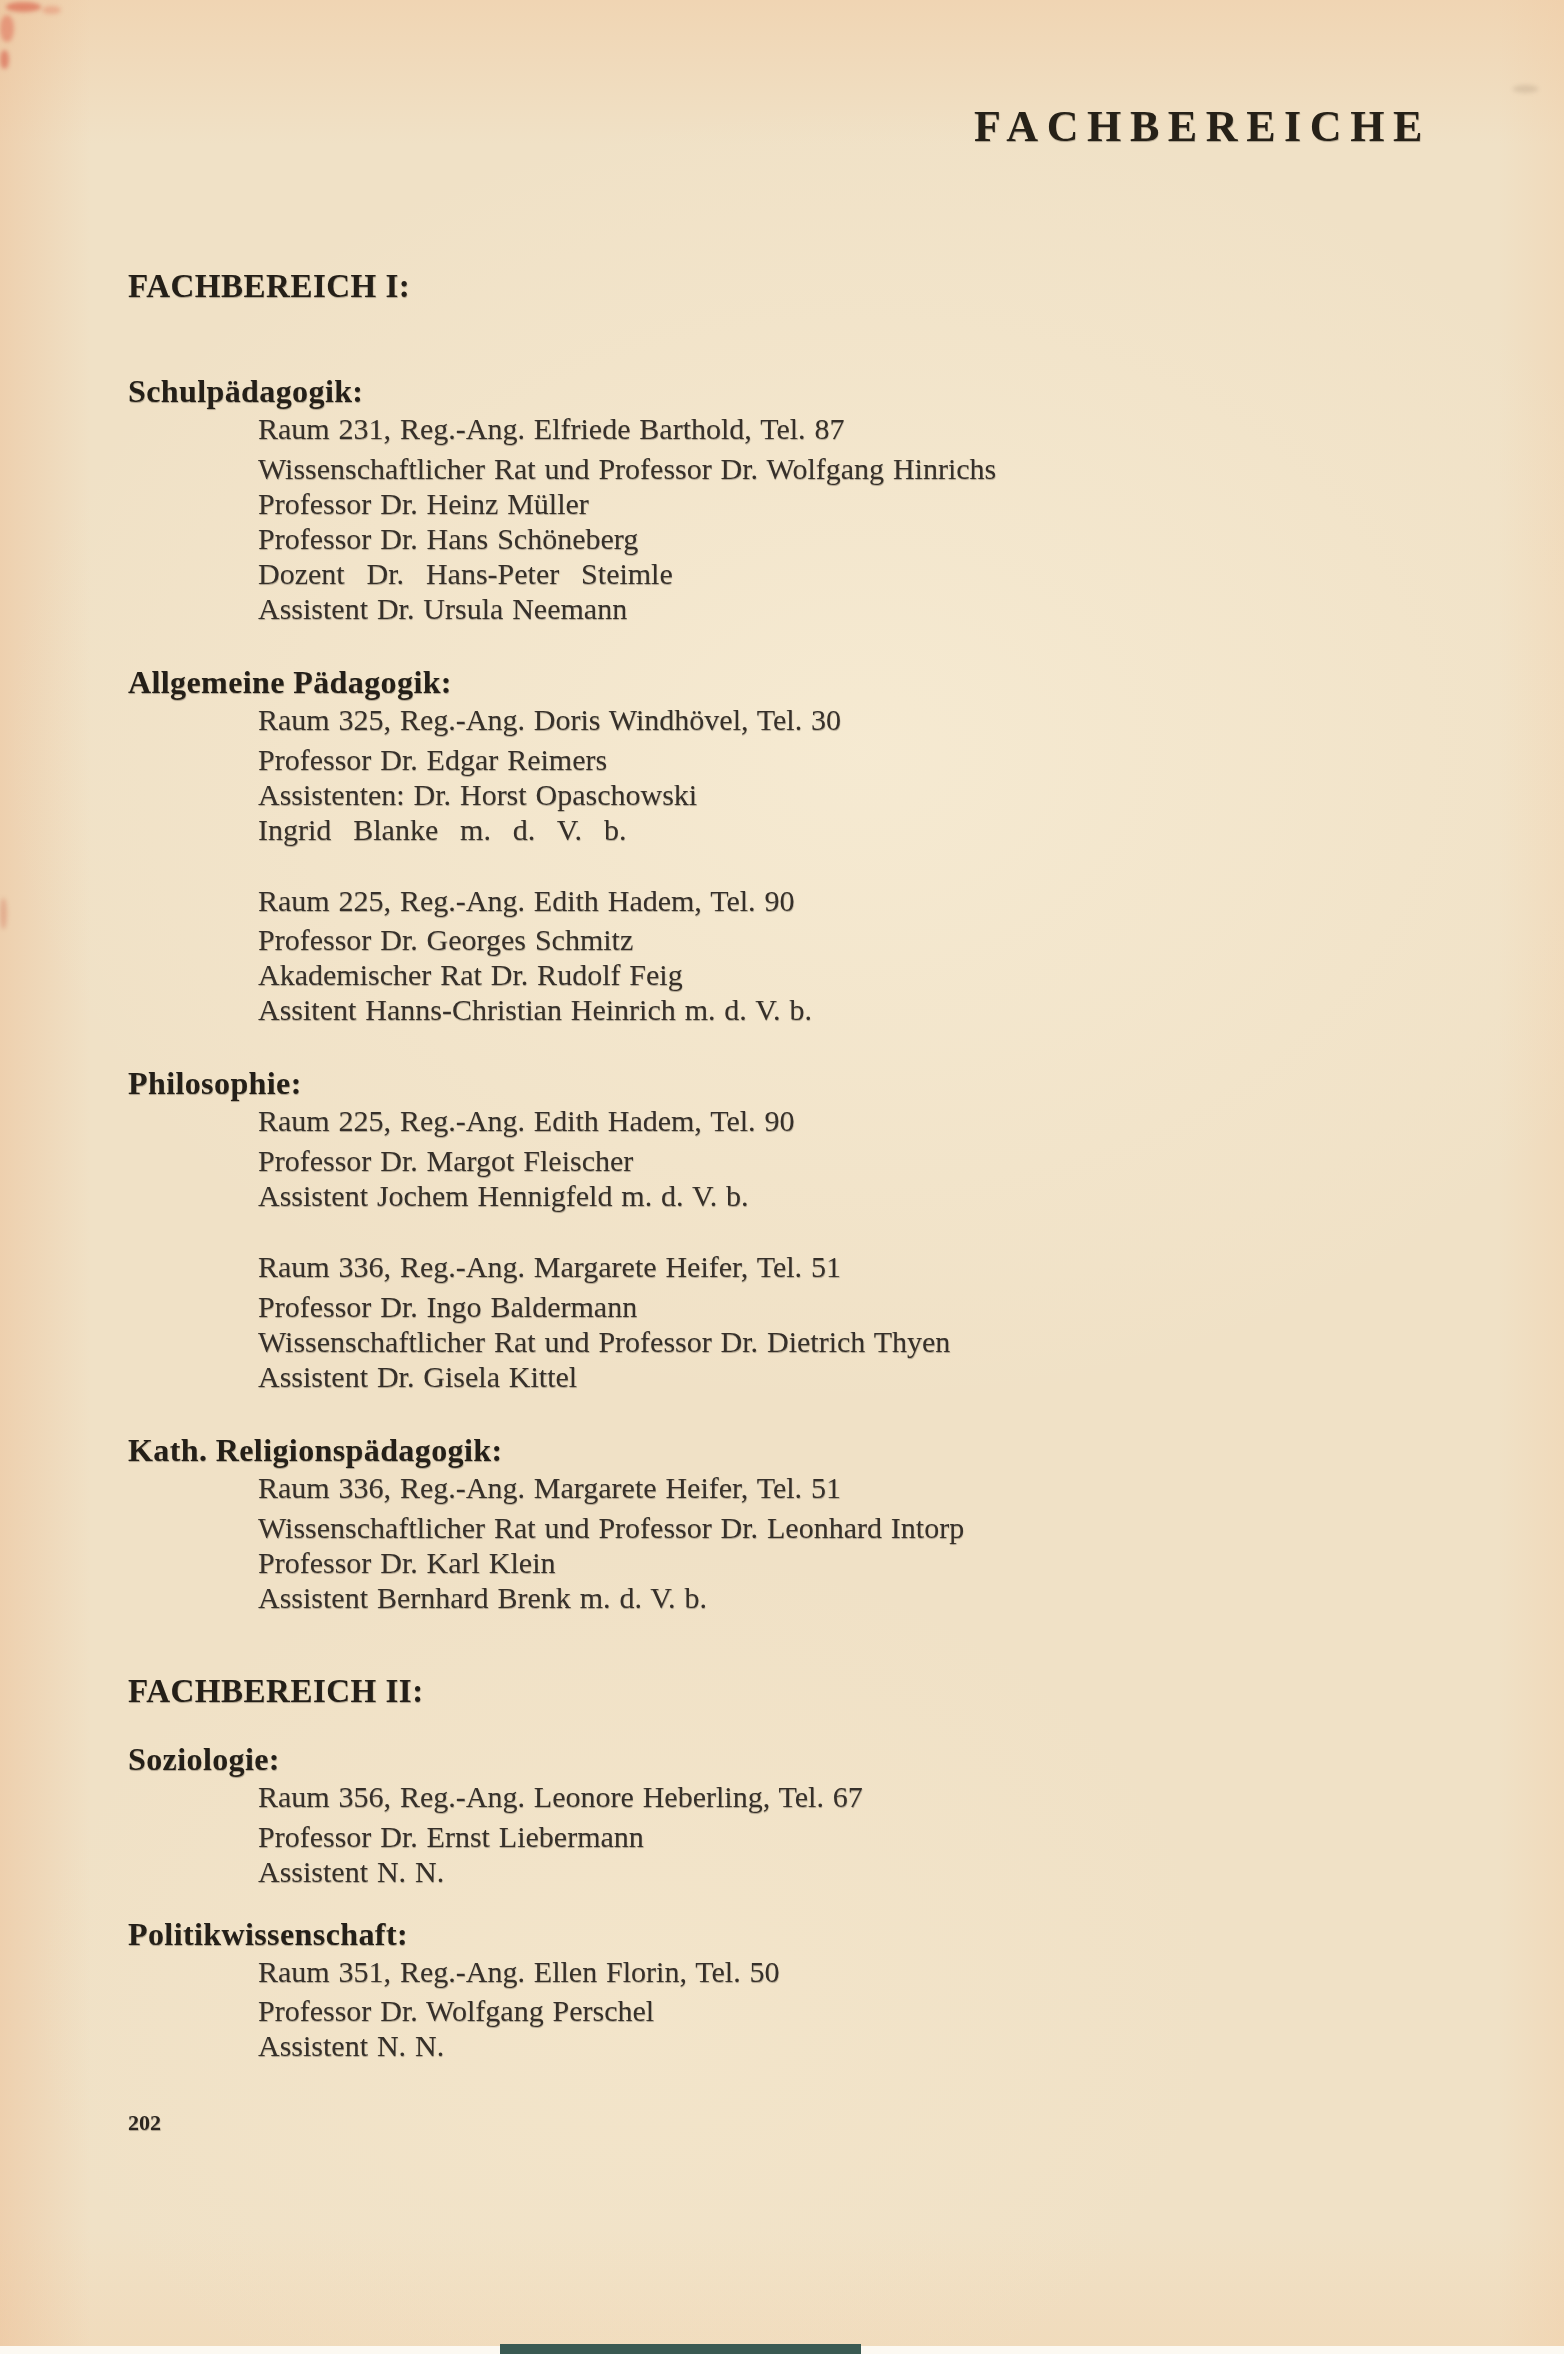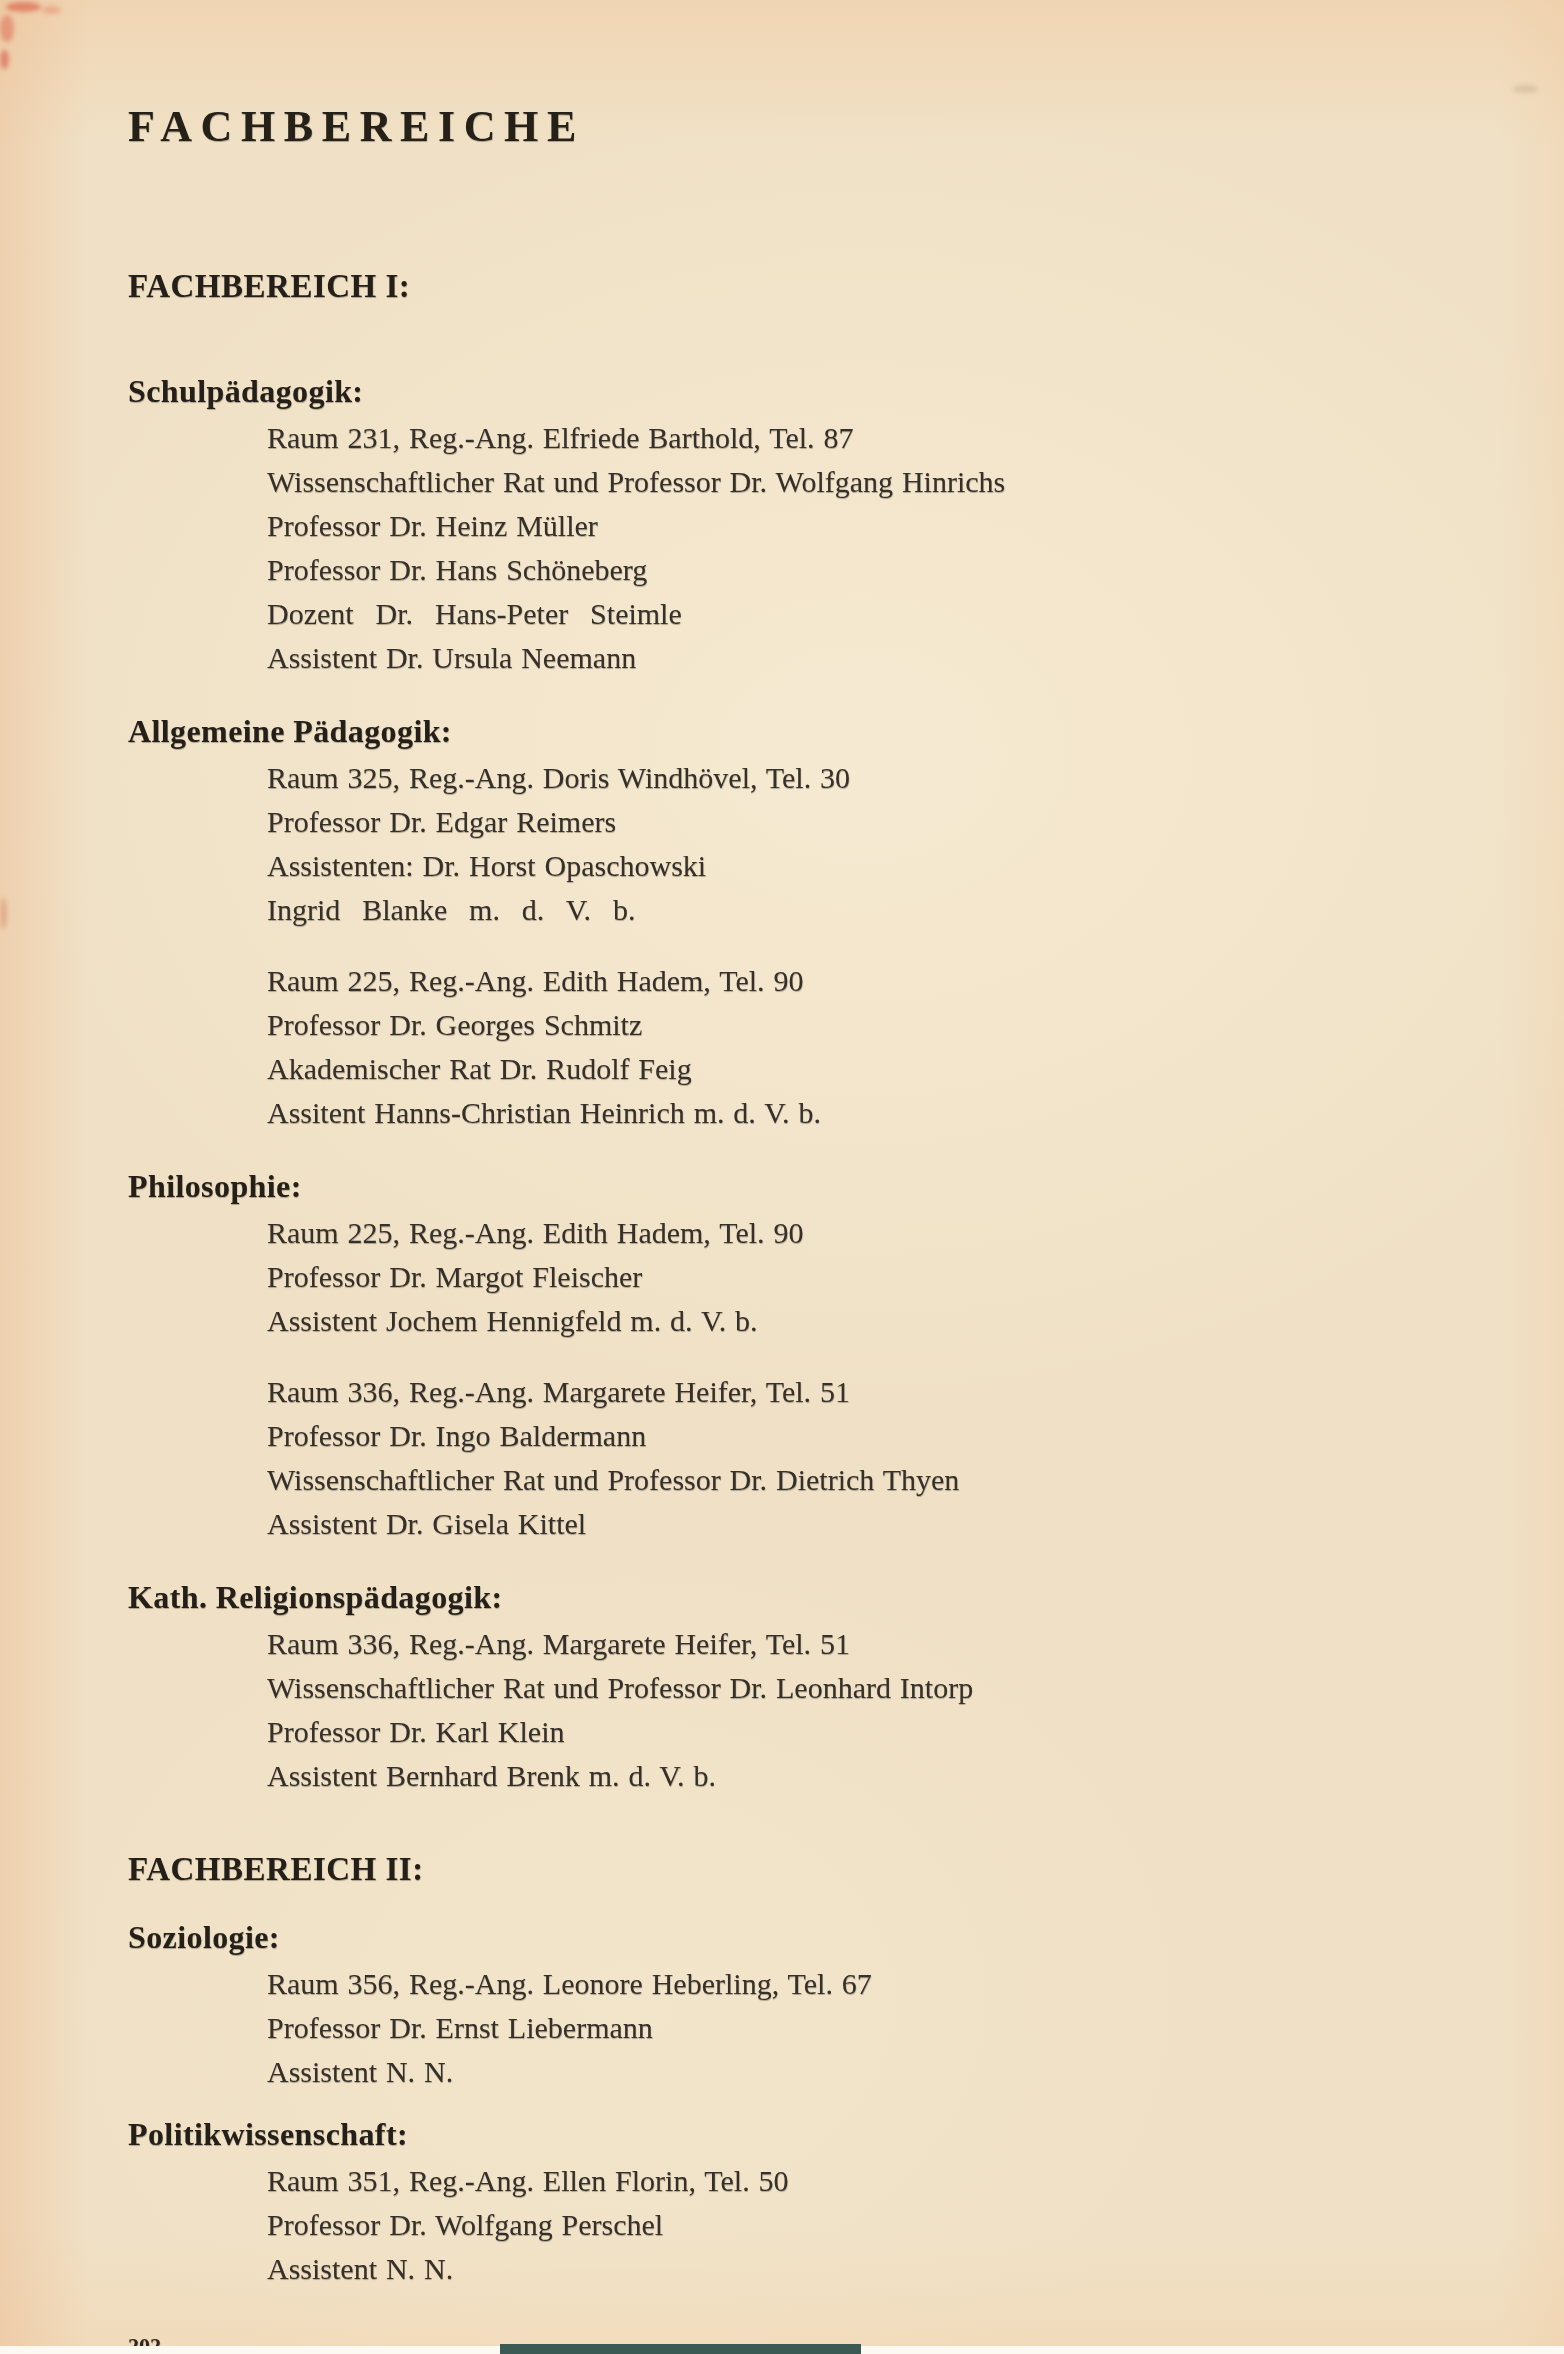--- a/index.html
+++ b/index.html
@@ -22,21 +22,21 @@
       linear-gradient(0deg, rgba(242,204,162,.30), rgba(242,204,162,0) 125px),
       #f0e1c6;
   }
   .ink { text-shadow: 0.4px 0.6px 0.7px rgba(52,44,32,.35); }
 
   h1.title {
     margin: 0;
     padding-top: 100px;
     height: 54px;
     line-height: 54px;
-    text-align: left;
+    text-align: right;
     font-size: 44px;
     font-weight: 700;
     letter-spacing: 8.6px;
     color: #262118;
   }
   .fb-heading {
     margin: 112px 0 0 0;
     line-height: 40px;
     font-size: 33px;
     font-weight: 700;
@@ -53,21 +53,21 @@
   .subject-heading {
     margin: 0;
     line-height: 40px;
     font-size: 32px;
     font-weight: 700;
     letter-spacing: 0.4px;
     color: #241f18;
   }
   .indent { margin-left: 130px; }
   .indent p {
-    margin: 9px;
+    margin: 0;
     line-height: 35px;
     font-size: 30px;
     word-spacing: 1.4px;
     color: #36302a;
   }
   .indent p.room { margin-bottom: 4.8px; }
   .indent p.sp1 { word-spacing: 14.4px; }
 
   .page-number {
     margin: 47px 0 0 0;

